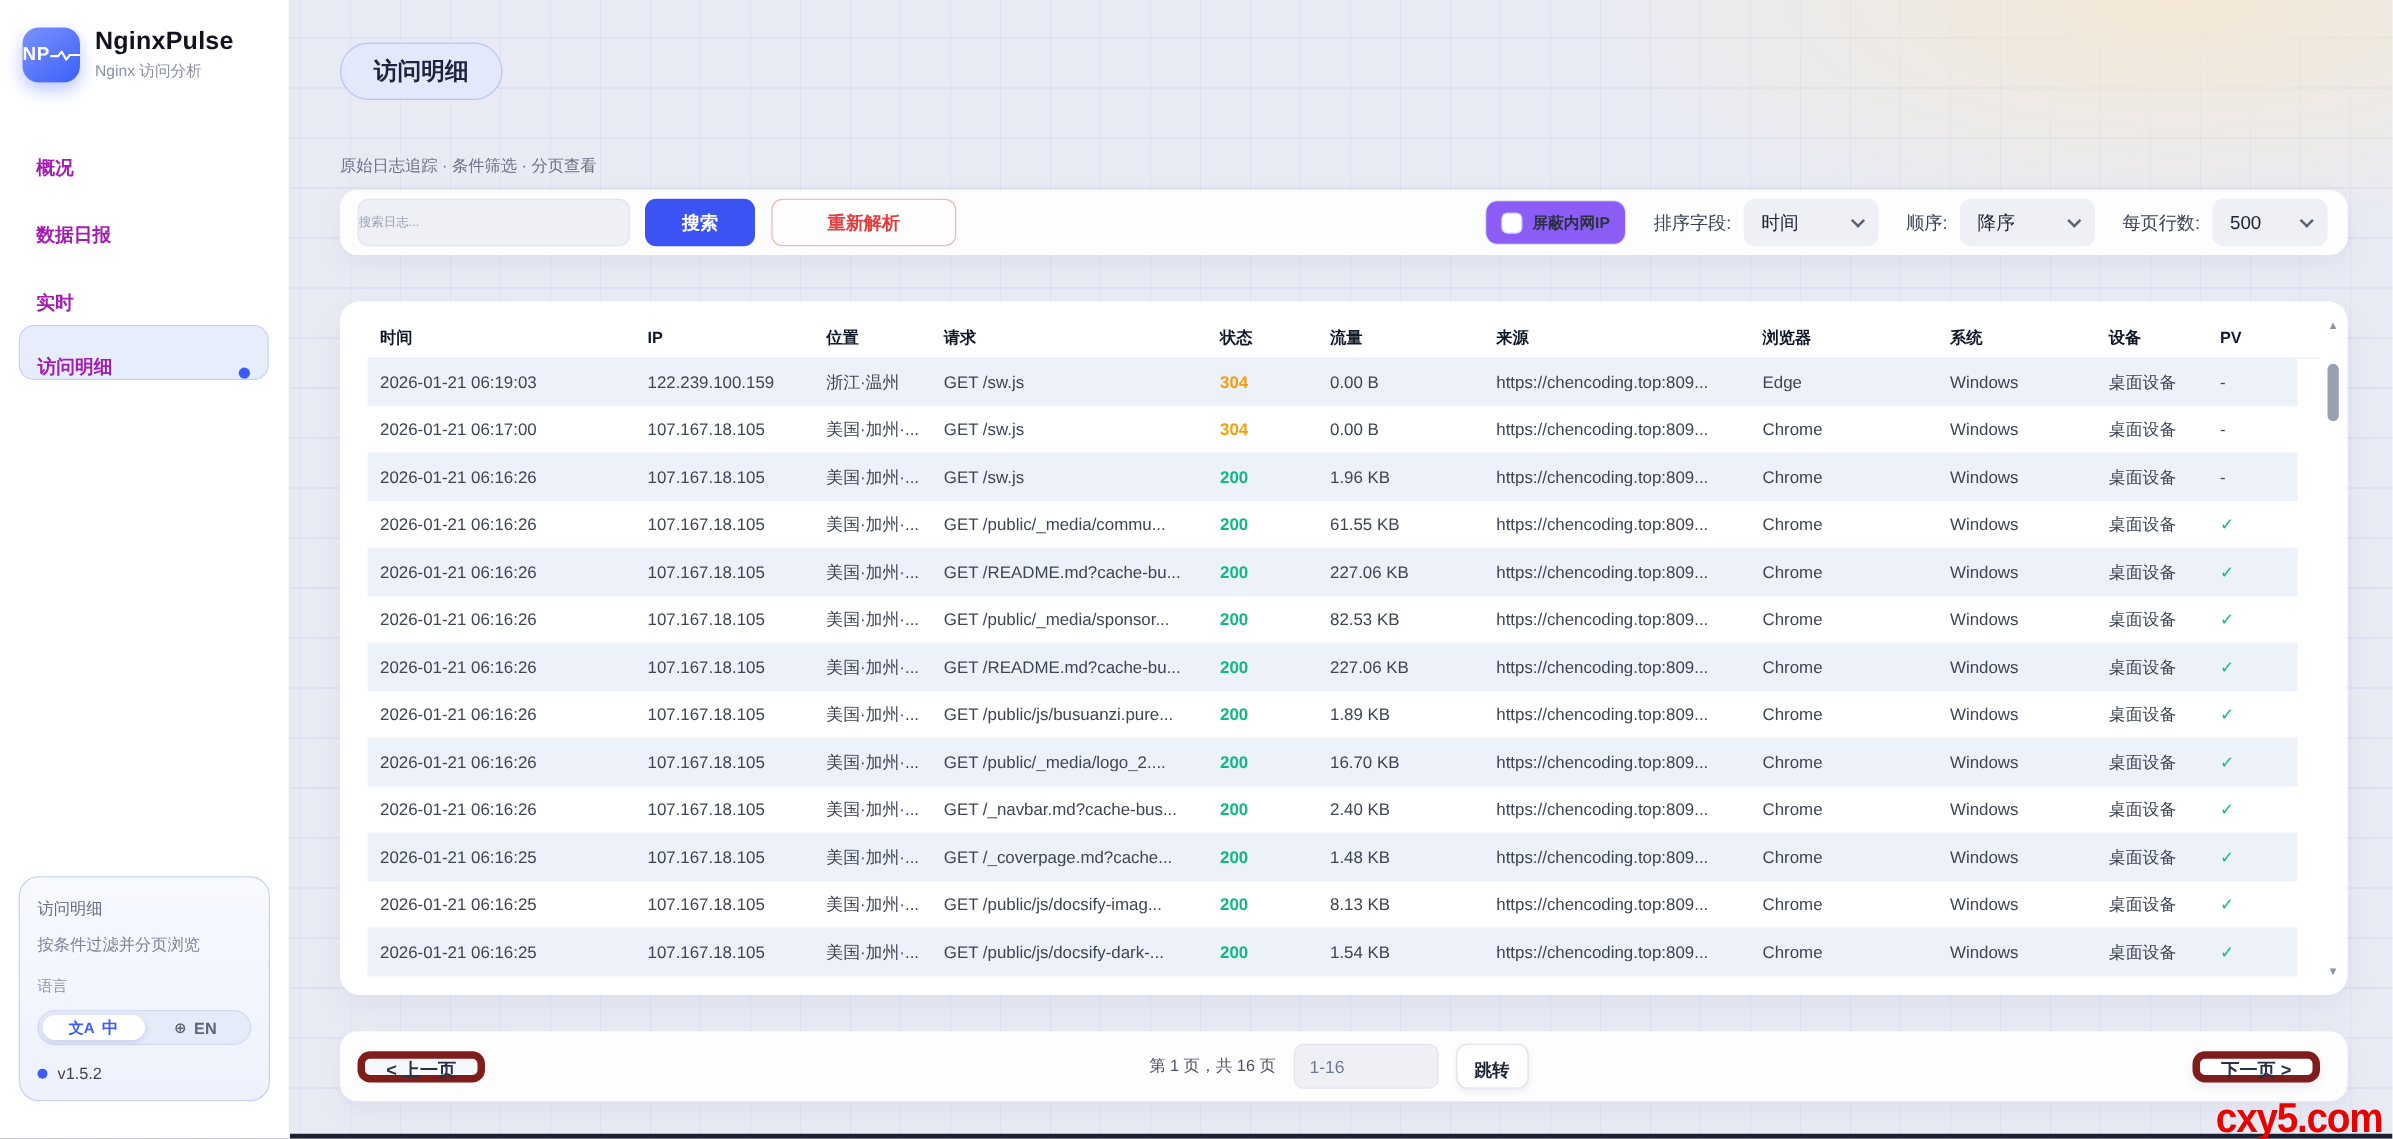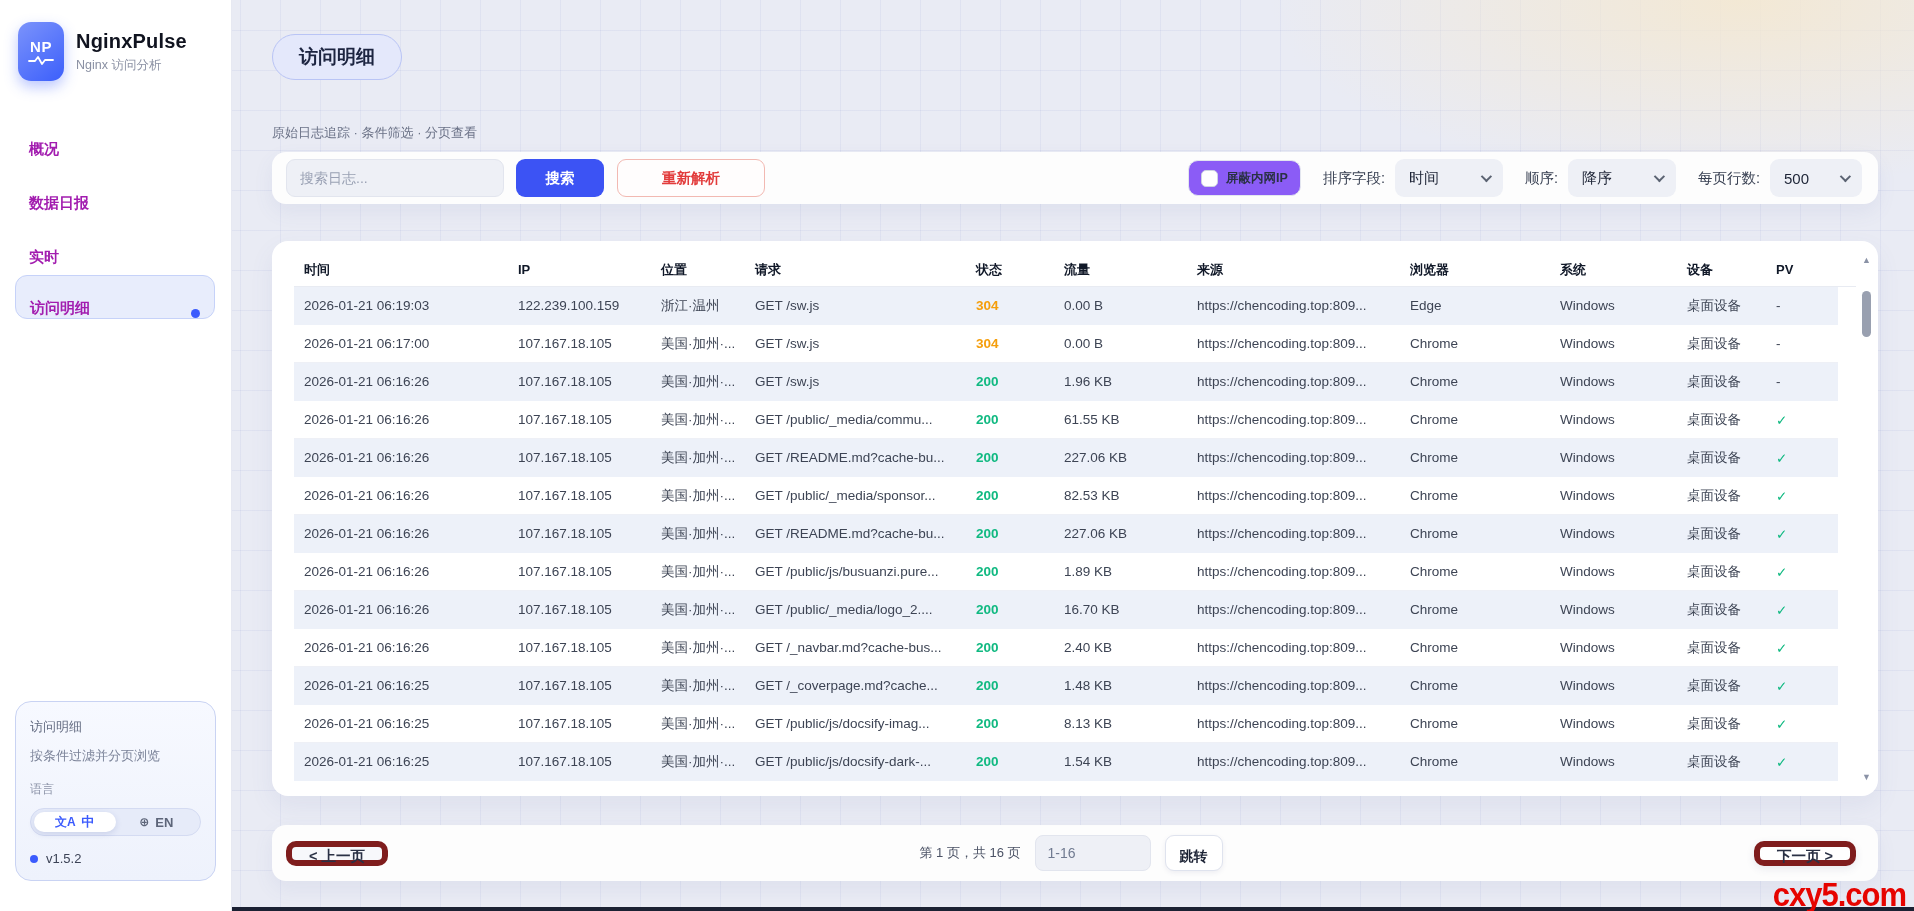--- a/index.html
+++ b/index.html
@@ -11,21 +11,21 @@
     background-image:
       radial-gradient(760px 300px at 91% 0%, rgba(244,232,209,.9), rgba(244,232,209,0) 62%),
       repeating-linear-gradient(90deg, rgba(130,142,205,.10) 0 1px, transparent 1px 40px),
       repeating-linear-gradient(0deg, rgba(130,142,205,.10) 0 1px, transparent 1px 40px);
   }
   .bottom-strip{position:absolute;left:0;right:0;bottom:0;height:4px;background:#1b2133;z-index:5;}
 
   
   .sidebar{position:absolute;left:0;top:0;bottom:0;width:232px;background:#fff;border-right:1px solid #e7e9f2;z-index:10;}
   .brand{display:flex;align-items:center;gap:12px;padding:22px 16px 10px 18px;}
-  .logo{width:46px;height:59px;border-radius:13px;background:linear-gradient(140deg,#7b93fb,#3c5ffb);display:flex;flex-direction:column;align-items:center;justify-content:center;color:#fff;box-shadow:0 6px 14px rgba(60,95,251,.35);}
+  .logo{width:46px;height:44px;border-radius:13px;background:linear-gradient(140deg,#7b93fb,#3c5ffb);display:flex;align-items:center;justify-content:center;color:#fff;box-shadow:0 6px 14px rgba(60,95,251,.35);}
   .logo .np{font-weight:800;font-size:15px;letter-spacing:.5px;line-height:16px;}
   .brand-name{font-size:20px;font-weight:800;color:#10131f;letter-spacing:.2px;}
   .brand-sub{font-size:12.5px;color:#8a90a3;margin-top:4px;}
   .menu{margin-top:22px;}
   .menu-item{height:46px;display:flex;align-items:flex-end;padding:0 16px 0 29px;font-size:15px;font-weight:700;color:#a21caf;margin-bottom:8px;cursor:pointer;}
   .menu-item.active{margin:0 16px 8px 15px;padding:0 14px 0 14px;background:#e8edfc;border:1px solid #c6d2f9;border-radius:12px;height:44px;justify-content:space-between;}
   .active-dot{width:9px;height:9px;border-radius:50%;background:#3b5bfd;}
   .side-card{position:absolute;left:15px;bottom:30px;width:201px;border:1px solid #c9d3f3;border-radius:16px;background:linear-gradient(180deg,#f7f9ff,#eef2fc);padding:16px 14px 14px;}
   .side-card .t1{font-size:13px;color:#646c82;}
   .side-card .t2{font-size:13px;color:#7b8399;margin-top:11px;}
@@ -46,21 +46,21 @@
   .site-label{font-size:12px;font-weight:700;color:#3c4354;margin-bottom:8px;}
   .site-row{display:flex;gap:12px;}
   .select{display:flex;align-items:center;justify-content:space-between;background:#f3f4f9;border:1px solid #d9dce8;border-radius:9px;padding:0 14px;height:38px;font-size:15px;color:#1d2436;cursor:pointer;}
   .site-select{width:200px;}
   .chev{width:8px;height:8px;border-right:2px solid #5b6372;border-bottom:2px solid #5b6372;transform:rotate(45deg) translateY(-2px);flex:none;margin-left:10px;}
   .theme-btn{width:44px;height:38px;border-radius:10px;background:#eef1fa;border:1px solid #d3daf2;display:flex;align-items:center;justify-content:center;cursor:pointer;}
   .moon{width:18px;height:18px;border-radius:50%;box-shadow:inset -5px 3px 0 0 #f2a53c;transform:rotate(15deg);}
 
   
   .toolbar{margin-top:10px;height:52px;background:#fdfdfd;border-radius:14px;box-shadow:0 8px 20px rgba(90,100,160,.08);display:flex;align-items:center;padding:0 16px 0 14px;}
-  .search-input{width:218px;height:38px;background:#eef0f6;border:1px solid #e2e5ee;border-radius:9px;padding:0 13px;font-size:14px;color:#2a3145;font-family:inherit;}
+  .search-input{width:218px;height:38px;background:#eef0f6;border:1px solid #e2e5ee;border-radius:9px;padding:0 0;font-size:10px;color:#2a3145;font-family:inherit;}
   .search-input::placeholder{color:#9aa1b4;}
   .btn-search{margin-left:12px;height:38px;width:88px;border:none;border-radius:9px;background:#3c53f4;color:#fff;font-size:14.5px;font-weight:700;font-family:inherit;cursor:pointer;}
   .btn-reparse{margin-left:13px;height:38px;width:148px;border-radius:9px;background:#fffdfd;border:1px solid #f2b9b2;color:#e23c3c;font-size:14.5px;font-weight:700;font-family:inherit;cursor:pointer;}
   .toolbar .spacer{flex:1;}
   .chk-pill{display:flex;align-items:center;gap:8px;background:#8b5cf6;border:1px solid #e3e6ef;border-radius:10px;height:36px;padding:0 12px;cursor:pointer;}
   .chk-box{width:17px;height:17px;background:#fff;border:1.5px solid #ced4e2;border-radius:5px;}
   .chk-label{font-size:12.5px;font-weight:800;color:#2a3145;}
   .tb-label{font-size:14.5px;color:#3a4254;margin:0 10px 0 22px;}
   .tb-select{height:38px;background:#eef0f6;border:none;min-width:108px;}
   .tb-select.small{min-width:92px;}

